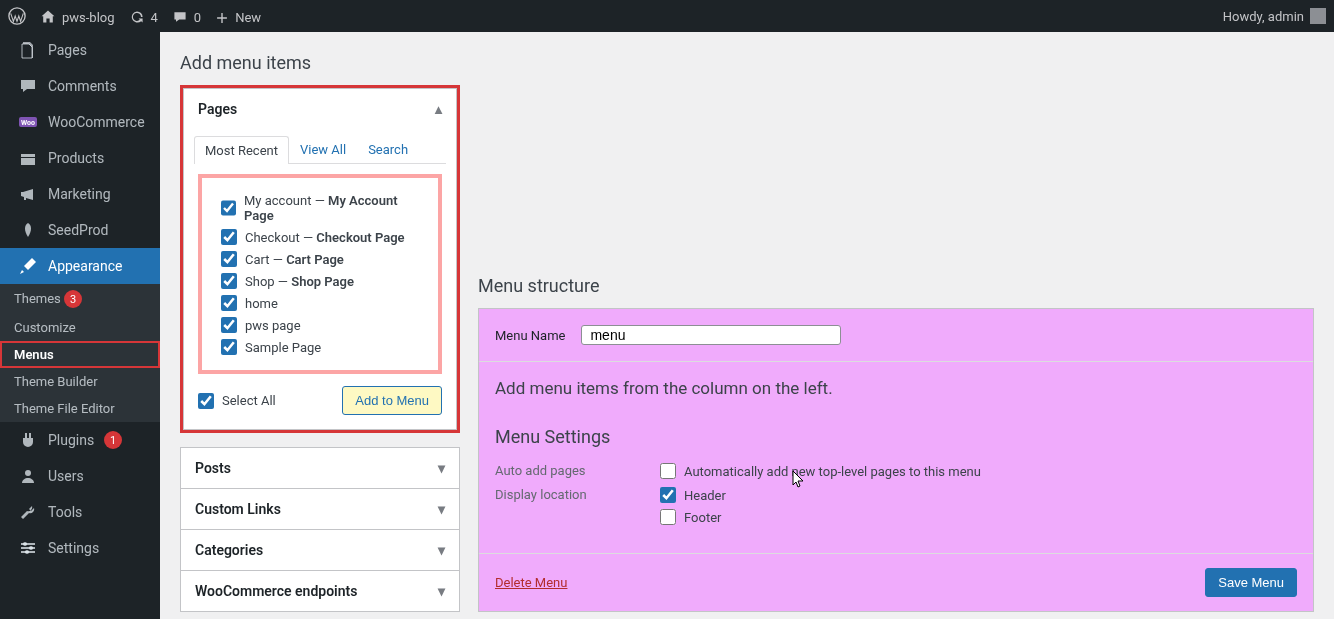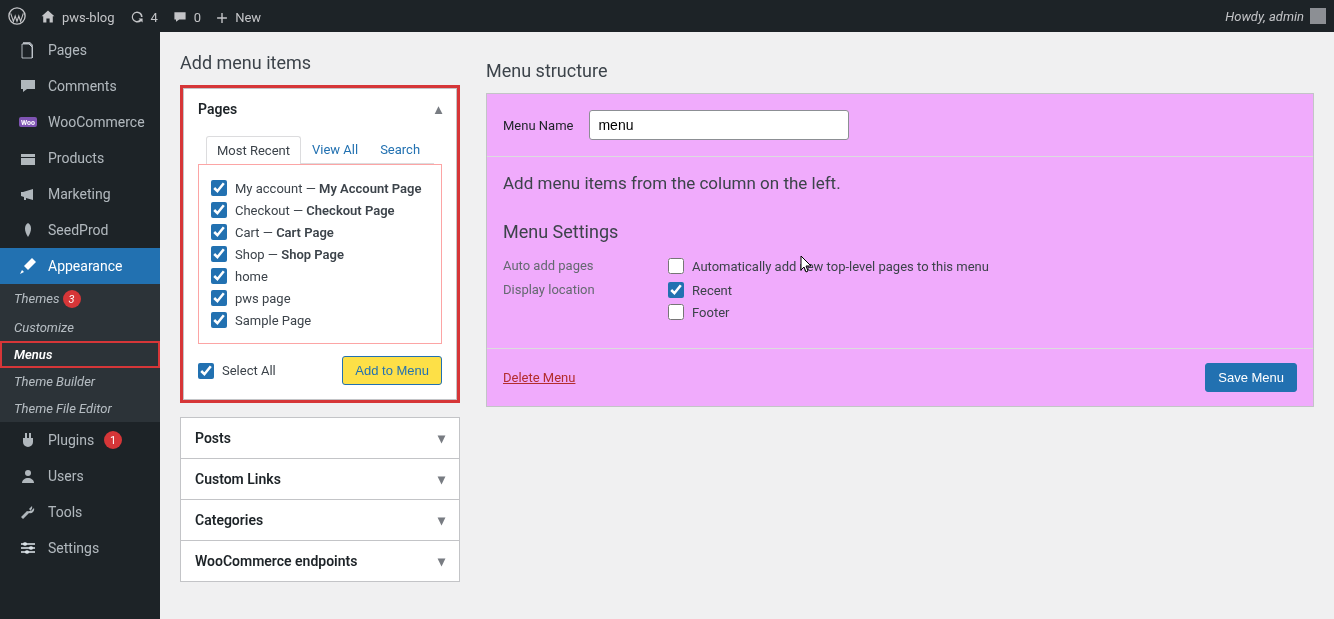--- a/index.html
+++ b/index.html
@@ -1,56 +1,56 @@
 <!DOCTYPE html>
 <html><head>
 <meta charset="utf-8">
 <style>
 * { box-sizing: border-box; margin: 0; padding: 0; }
 body { font-family: -apple-system, BlinkMacSystemFont, "Segoe UI", Roboto, sans-serif; font-size: 13px; color: #3c434a; background: #f0f0f1; }
 .admin-bar { height: 32px; background: #1d2327; color: #c3c4c7; display: flex; align-items: center; padding: 0 8px; font-size: 13px; justify-content: space-between; }
 .admin-bar-left { display: flex; align-items: flex-end; gap: 14px; }
 .admin-bar-item { display: flex; align-items: center; gap: 6px; color: #c3c4c7; cursor: pointer; }
-.admin-bar-right { display: flex; align-items: flex-end; gap: 6px; font-style: italic; }
+.admin-bar-right { display: flex; align-items: flex-end; gap: 6px; }
 .avatar-sq { width: 16px; height: 16px; background: #8c8f94; display: inline-block; }
 .layout { display: flex; min-height: calc(100vh - 32px); }
 .sidebar { width: 160px; background: #1d2327; color: #f0f0f1; font-size: 14px; display: flex; flex-direction: column; }
 .menu-item { display: flex; align-items: center; padding: 8px 10px; color: rgba(240,246,252,0.7); cursor: pointer; gap: 10px; }
 .menu-item.current { background: #2271b1; color: #fff; position: relative; }
 .menu-item.current::after { content: ""; position: absolute; right: -8px; top: 50%; transform: translateY(-50%); border: 8px solid transparent; border-right-color: #f0f0f1; }
 .menu-icon { width: 20px; height: 20px; display: inline-flex; align-items: center; justify-content: center; fill: currentColor; margin-left: 8px; }
 .submenu { background: #2c3338; }
-.submenu .sub-item { padding: 6px 12px 6px 14px; color: rgba(240,246,252,0.7); cursor: pointer; font-size: 13px; font-style: italic; }
+.submenu .sub-item { padding: 6px 12px 6px 14px; color: rgba(240,246,252,0.7); cursor: pointer; font-size: 13px; }
 .submenu .sub-item.active { color: #fff; font-weight: 600; }
 .submenu .sub-item.highlighted { outline: 2px solid #d63638; outline-offset: -2px; }
 .badge { background: #d63638; color: #fff; border-radius: 9px; min-width: 18px; height: 18px; display: inline-flex; align-items: center; justify-content: center; font-size: 11px; padding: 0 5px; }
 .content { flex: 1; padding: 20px 20px 40px 20px; }
-.columns { display: flex; gap: 26px; align-items: flex-start; }
+.columns { display: flex; gap: 18px; align-items: flex-end; }
 .col-left { width: 280px; }
 .col-right { flex: 1; margin-top: 8px; }
 h2 { font-size: 18px; font-weight: 400; margin-bottom: 12px; }
 .highlight-box { border: 3px solid #d63638; padding: 0; }
 .postbox { border: 1px solid #c3c4c7; background: #fff; margin-bottom: 0; }
 .postbox + .postbox { margin-top: -1px; }
 .postbox-header { padding: 12px 14px; font-size: 14px; font-weight: 600; color: #1d2327; display: flex; justify-content: space-between; align-items: center; cursor: pointer; }
 .postbox-header .toggle { color: #787c82; }
-.tabs { display: flex; border-bottom: 1px solid #dcdcde; margin: 0 22px; padding-top: 6px; }
+.tabs { display: flex; border-bottom: 1px solid #dcdcde; margin: 0 10px; padding-top: 6px; }
 .tab { padding: 6px 10px; font-size: 13px; color: #2271b1; cursor: pointer; border: 1px solid transparent; border-bottom: none; border-radius: 3px 3px 0 0; }
 .tab.active { color: #3c434a; border-color: #dcdcde; background: #fff; position: relative; top: 1px; }
-.page-list { padding: 12px 12px; border: 1px solid #fca5a5; margin: 0 14px 0; }
+.page-list { padding: 12px 19px; border: 4px solid #fca5a5; margin: 10px 14px 0; }
 .check-row { display: flex; align-items: center; gap: 8px; padding: 3px 0; font-size: 13px; }
 .check-row input[type=checkbox] { width: 16px; height: 16px; accent-color: #2271b1; }
 .check-row .suffix { font-weight: 600; }
 .accordion-footer { display: flex; justify-content: space-between; align-items: center; padding: 12px 14px 14px; }
-.btn { border: 1px solid #2271b1; color: #2271b1; background: #fde047; padding: 6px 12px; border-radius: 3px; font-size: 13px; cursor: pointer; }
+.btn { border: 1px solid #2271b1; color: #2271b1; background: #fef9c3; padding: 6px 12px; border-radius: 3px; font-size: 13px; cursor: pointer; }
 .btn-primary { background: #2271b1; color: #fff; border-color: #2271b1; }
 .menu-panel { background: #f0abfc; border: 1px solid #c3c4c7; }
 .menu-name-row { display: flex; align-items: center; gap: 16px; padding: 16px 16px; border-bottom: 1px solid #dcdcde; }
 .menu-name-row label { font-size: 13px; color: #1d2327; }
-.menu-name-row input { width: 260px; padding: 4px 8px; border: 1px solid #8c8f94; border-radius: 3px; font-size: 14px; height: 30px; }
+.menu-name-row input { width: 260px; padding: 4px 8px; border: 1px solid #8c8f94; border-radius: 3px; font-size: 14px; height: 20px; }
 .menu-body { padding: 16px 16px 6px; }
 .hint { color: #3c434a; font-size: 17px; }
 .settings-title { font-size: 18px; font-weight: 400; margin: 28px 0 12px; }
 .settings-row { display: flex; align-items: flex-start; padding: 4px 0; }
 .settings-row .slabel { width: 165px; color: #646970; font-size: 13px; }
 .settings-row .svalues { display: flex; flex-direction: column; gap: 6px; }
 .svalues label { display: flex; align-items: center; gap: 8px; font-size: 13px; }
 .svalues input[type=checkbox] { width: 16px; height: 16px; accent-color: #2271b1; }
 .menu-footer { display: flex; justify-content: space-between; align-items: center; padding: 14px 16px; border-top: 1px solid #dcdcde; margin-top: 18px; }
 .delete-link { color: #b32d2e; text-decoration: underline; font-size: 13px; cursor: pointer; }
@@ -310,21 +310,21 @@
                   <input type="checkbox" style="">
                   <span>Automatically add new top-level pages to this menu</span>
                 </label>
               </div>
             </div>
             <div class="settings-row">
               <div class="slabel">Display location</div>
               <div class="svalues">
                 <label>
                   <input type="checkbox" checked="" style="">
-                  <span>Recent</span>
+                  <span>Header</span>
                 </label>
                 <label>
                   <input type="checkbox" style="">
                   <span>Footer</span>
                 </label>
               </div>
             </div>
           </div>
           <div class="menu-footer">
             <span class="delete-link">Delete Menu</span>

